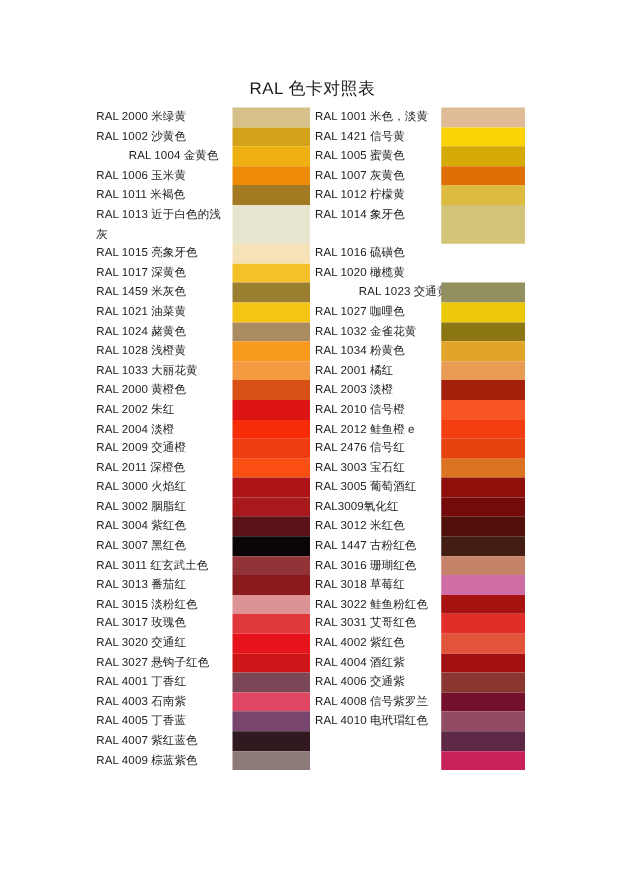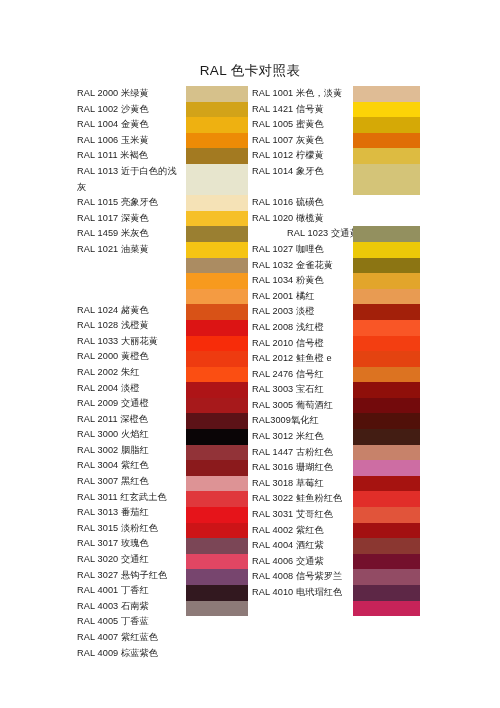--- a/index.html
+++ b/index.html
@@ -63,29 +63,29 @@
 </head>
 <body>
 
 <div id="page">
 
   <div id="chart-title">RAL 色卡对照表</div>
 
   <div class="col" id="col-left-labels">
       <div class="label" style="height: 15.6px; line-height: 15.6px;">RAL 2000 米绿黄</div>
       <div class="label" style="height: 15.6px; line-height: 15.6px;">RAL 1002 沙黄色</div>
-      <div class="label" style="height: 15.6px; line-height: 15.6px;">RAL 1004 金黄色</div>
+      <div class="label" style="height: 15.6px; line-height: 15.6px; margin-left: 26px;">RAL 1004 金黄色</div>
       <div class="label" style="height: 15.6px; line-height: 15.6px;">RAL 1006 玉米黄</div>
       <div class="label" style="height: 15.6px; line-height: 15.6px;">RAL 1011 米褐色</div>
       <div class="label tall">RAL 1013 近于白色的浅灰</div>
       <div class="label" style="height: 15.6px; line-height: 15.6px;">RAL 1015 亮象牙色</div>
       <div class="label" style="height: 15.6px; line-height: 15.6px;">RAL 1017 深黄色</div>
       <div class="label" style="height: 15.6px; line-height: 15.6px;">RAL 1459 米灰色</div>
       <div class="label" style="height: 15.6px; line-height: 15.6px;">RAL 1021 油菜黄</div>
-      <div class="label" style="height: 15.6px; line-height: 15.6px; margin-top: 45px;">RAL 1024 赭黄色</div>
+      <div class="label" style="height: 15.6px; line-height: 15.6px;">RAL 1024 赭黄色</div>
       <div class="label" style="height: 15.6px; line-height: 15.6px;">RAL 1028 浅橙黄</div>
       <div class="label" style="height: 15.6px; line-height: 15.6px;">RAL 1033 大丽花黄</div>
       <div class="label" style="height: 15.6px; line-height: 15.6px;">RAL 2000 黄橙色</div>
       <div class="label" style="height: 15.6px; line-height: 15.6px;">RAL 2002 朱红</div>
       <div class="label" style="height: 15.6px; line-height: 15.6px;">RAL 2004 淡橙</div>
       <div class="label" style="height: 15.6px; line-height: 15.6px;">RAL 2009 交通橙</div>
       <div class="label" style="height: 15.6px; line-height: 15.6px;">RAL 2011 深橙色</div>
       <div class="label" style="height: 15.6px; line-height: 15.6px;">RAL 3000 火焰红</div>
       <div class="label" style="height: 15.6px; line-height: 15.6px;">RAL 3002 胭脂红</div>
       <div class="label" style="height: 15.6px; line-height: 15.6px;">RAL 3004 紫红色</div>
@@ -145,21 +145,20 @@
       <div class="label" style="height: 15.6px; line-height: 15.6px;">RAL 1012 柠檬黄</div>
       <div class="label tall">RAL 1014 象牙色</div>
       <div class="label" style="height: 15.6px; line-height: 15.6px;">RAL 1016 硫磺色</div>
       <div class="label" style="height: 15.6px; line-height: 15.6px;">RAL 1020 橄榄黄</div>
       <div class="label" style="height: 15.6px; line-height: 15.6px; margin-left: 35px;">RAL 1023 交通黄</div>
       <div class="label" style="height: 15.6px; line-height: 15.6px;">RAL 1027 咖哩色</div>
       <div class="label" style="height: 15.6px; line-height: 15.6px;">RAL 1032 金雀花黄</div>
       <div class="label" style="height: 15.6px; line-height: 15.6px;">RAL 1034 粉黄色</div>
       <div class="label" style="height: 15.6px; line-height: 15.6px;">RAL 2001 橘红</div>
       <div class="label" style="height: 15.6px; line-height: 15.6px;">RAL 2003 淡橙</div>
-      <div class="label" style="height: 15.6px; line-height: 15.6px;">RAL 2008 浅红橙</div>
       <div class="label" style="height: 15.6px; line-height: 15.6px;">RAL 2010 信号橙</div>
       <div class="label" style="height: 15.6px; line-height: 15.6px;">RAL 2012 鲑鱼橙  e</div>
       <div class="label" style="height: 15.6px; line-height: 15.6px;">RAL 2476 信号红</div>
       <div class="label" style="height: 15.6px; line-height: 15.6px;">RAL 3003 宝石红</div>
       <div class="label" style="height: 15.6px; line-height: 15.6px;">RAL 3005 葡萄酒红</div>
       <div class="label" style="height: 15.6px; line-height: 15.6px;">RAL3009氧化红</div>
       <div class="label" style="height: 15.6px; line-height: 15.6px;">RAL 3012 米红色</div>
       <div class="label" style="height: 15.6px; line-height: 15.6px;">RAL 1447 古粉红色</div>
       <div class="label" style="height: 15.6px; line-height: 15.6px;">RAL 3016 珊瑚红色</div>
       <div class="label" style="height: 15.6px; line-height: 15.6px;">RAL 3018 草莓红</div>

